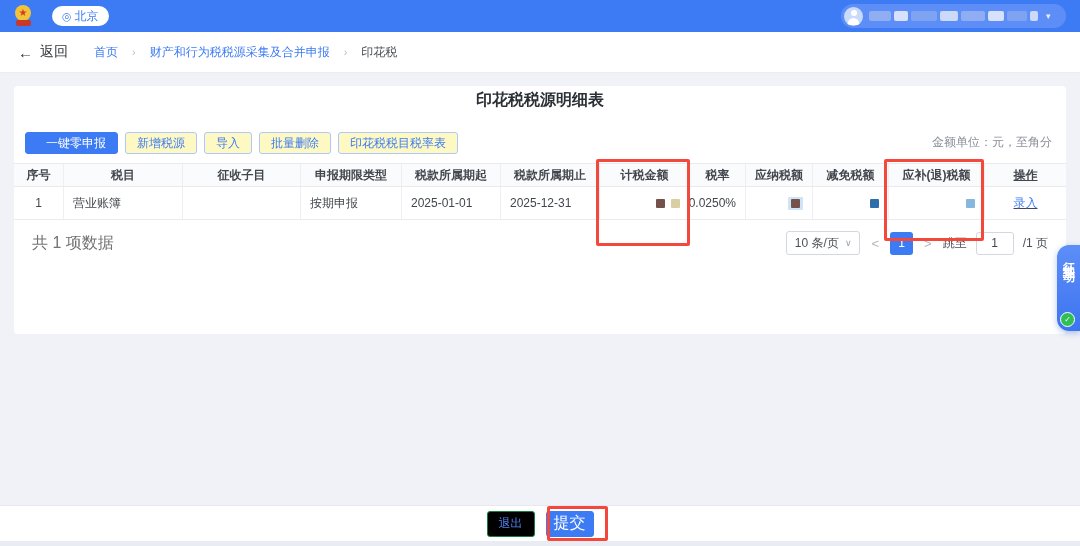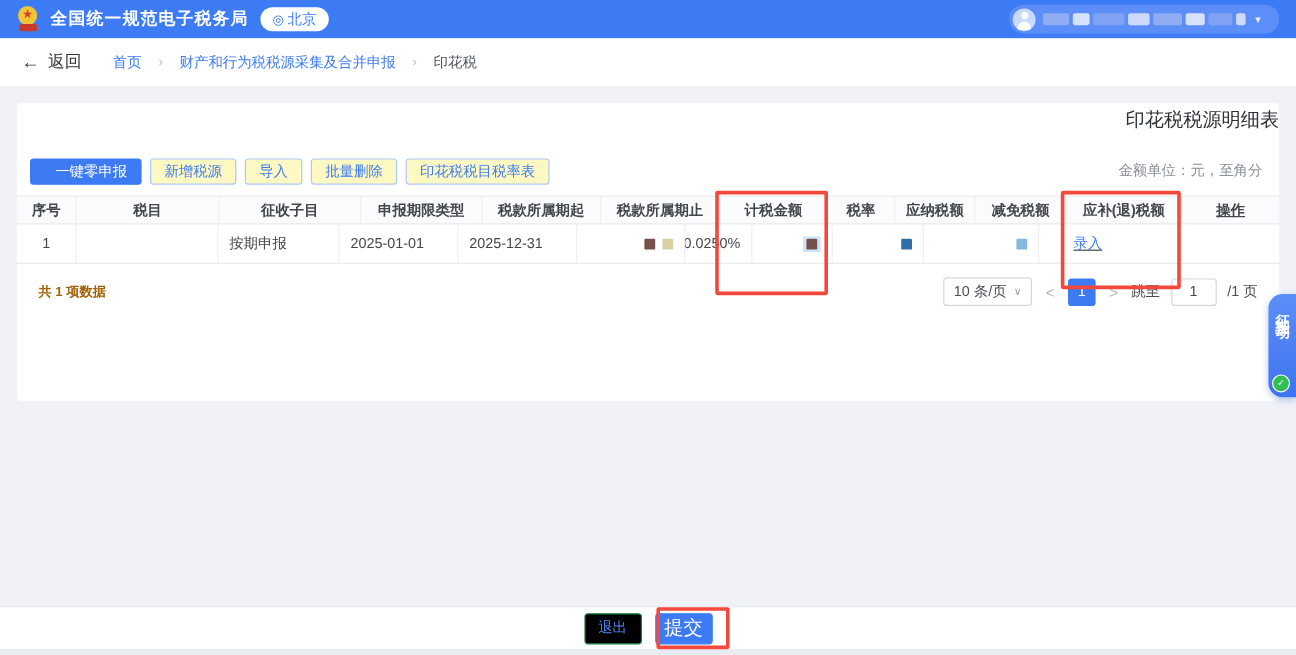--- a/index.html
+++ b/index.html
@@ -27,21 +27,21 @@
   .crumbbar { position:absolute; left:0; top:32px; width:1080px; height:41px; background:#fff; border-bottom:1px solid #ececf1; display:flex; align-items:center; padding:0 18px; }
   .back-btn { display:flex; align-items:center; gap:7px; color:#2f3338; font-size:14px; cursor:pointer; }
   .back-arrow { font-size:15px; }
   .crumbs { display:flex; align-items:center; gap:14px; margin-left:26px; font-size:12px; }
   .crumb-link { color:#3d7bf5; cursor:pointer; }
   .crumb-sep { color:#b6bcc6; font-size:11px; }
   .crumb-current { color:#4a4f57; }
 
   
   .card { position:absolute; left:14px; top:86px; width:1052px; height:248px; background:#fff; border-radius:4px; }
-  .card-title { text-align:right; padding-top:4px; font-size:16px; font-weight:normal; color:#2b2f36; }
+  .card-title { text-align:center; padding-top:4px; font-size:16px; font-weight:bold; color:#2b2f36; }
   .toolbar { position:relative; margin-top:21px; padding:0 4px; display:flex; align-items:flex-end; height:22px; }
   .btn { height:22px; font-size:12px; border-radius:3px; display:inline-flex; align-items:center; justify-content:center; padding:0 11px; cursor:pointer; margin-left:7px; }
   .btn-primary { background:#3d7bf5; color:#fff; border:1px solid #3d7bf5;padding-left:20px; }
   .btn-outline { background:#fef9c3; color:#3d7bf5; border:1px solid #aec8fb; }
   .unit-note { position:absolute; right:14px; bottom:3px; font-size:12px; color:#8a8f99; }
 
   
   .tbl { margin-top:9px; border-top:1px solid #e9eaee; }
   .trow { display:flex; border-bottom:1px solid #e9eaee; }
   .th { background:#fafbfc; font-weight:bold; color:#33373d; }
@@ -54,21 +54,21 @@
   .ar { justify-content:flex-end; }
   .c0{width:50px;} .c1{width:119px;} .c2{width:118px;} .c3{width:101px;font-family:Liberation Serif, serif;} .c4{width:99px;} .c5{width:99px;}
   .c6{width:90px;} .c7{width:56px;} .c8{width:67px;} .c9{width:76px;} .c10{width:96px;} .c11{width:81px;text-decoration:underline;}
   .sq { display:inline-block; width:9px; height:9px; border-radius:1px; }
   .sq + .sq { margin-left:6px; }
   .halo { display:inline-flex; padding:2px 3px; background:#cfe4f7; border-radius:1px; }
   .link { color:#3d7bf5; cursor:pointer; }
 
   
   .tfoot { display:flex; align-items:center; margin-top:10px; padding:0 18px 0 18px; height:26px; }
-  .summary { font-size:11px; color:#a16207;font-weight:bold; }
+  .summary { font-size:16px; color:#737373; }
   .pager { margin-left:auto; display:flex; align-items:center; gap:9px; }
   .psize { height:24px; border:1px solid #d4d7dd; border-radius:3px; display:flex; align-items:center; gap:6px; padding:0 8px; font-size:12px; color:#4a4f57; cursor:pointer; }
   .psize .v { color:#9aa0a9; font-size:9px; }
   .pnav { color:#b0b5bd; font-size:13px; cursor:pointer; padding:0 2px; }
   .pcur { width:23px; height:23px; border-radius:3px; background:#3d7bf5; color:#fff; font-size:12px; display:flex; align-items:center; justify-content:center; cursor:pointer; }
   .jump-label, .total-label { font-size:12px; color:#4a4f57; }
   .jump-input { width:38px; height:23px; border:1px solid #d4d7dd; border-radius:3px; text-align:center; font-size:12px; color:#42464d; outline:none; }
 
   
   .side-tab { position:absolute; right:0; top:245px; width:23px; height:86px; background:linear-gradient(180deg,#5d8ef8,#3d74f0); border-radius:12px 0 0 12px; color:#fff; cursor:pointer; box-shadow:0 2px 6px rgba(40,90,200,.35); }
@@ -92,21 +92,20 @@
 
 <div class="page">
 
   <div class="topbar">
     <div class="emblem">
       <div class="ring">
           <span class="star">★</span>
         </div>
       <div class="ribbon"></div>
     </div>
-    <div class="app-title">全国统一规范电子税务局</div>
     <div class="loc-pill">
       <span class="pin">◎</span>
       <span>北京</span>
     </div>
     <div class="user-pill">
       <div class="avatar">
           <div class="head"></div>
           <div class="body"></div>
         </div>
       <div class="blurred">
@@ -159,20 +158,21 @@
         <div class="cell c5">税款所属期止</div>
         <div class="cell c6">计税金额</div>
         <div class="cell c7">税率</div>
         <div class="cell c8">应纳税额</div>
         <div class="cell c9">减免税额</div>
         <div class="cell c10">应补(退)税额</div>
         <div class="cell c11">操作</div>
       </div>
       <div class="trow td">
         <div class="cell c0 ac">1</div>
+        <div class="cell c1 al">营业账簿</div>
         <div class="cell c2 al"></div>
         <div class="cell c3 al">按期申报</div>
         <div class="cell c4 al">2025-01-01</div>
         <div class="cell c5 al">2025-12-31</div>
         <div class="cell c6 ar">
           <span class="sq" style="background-color: rgb(117, 81, 75);"></span>
           <span class="sq" style="background-color: rgb(217, 207, 163);"></span>
         </div>
         <div class="cell c7 ar">0.0250%</div>
         <div class="cell c8 ar">

